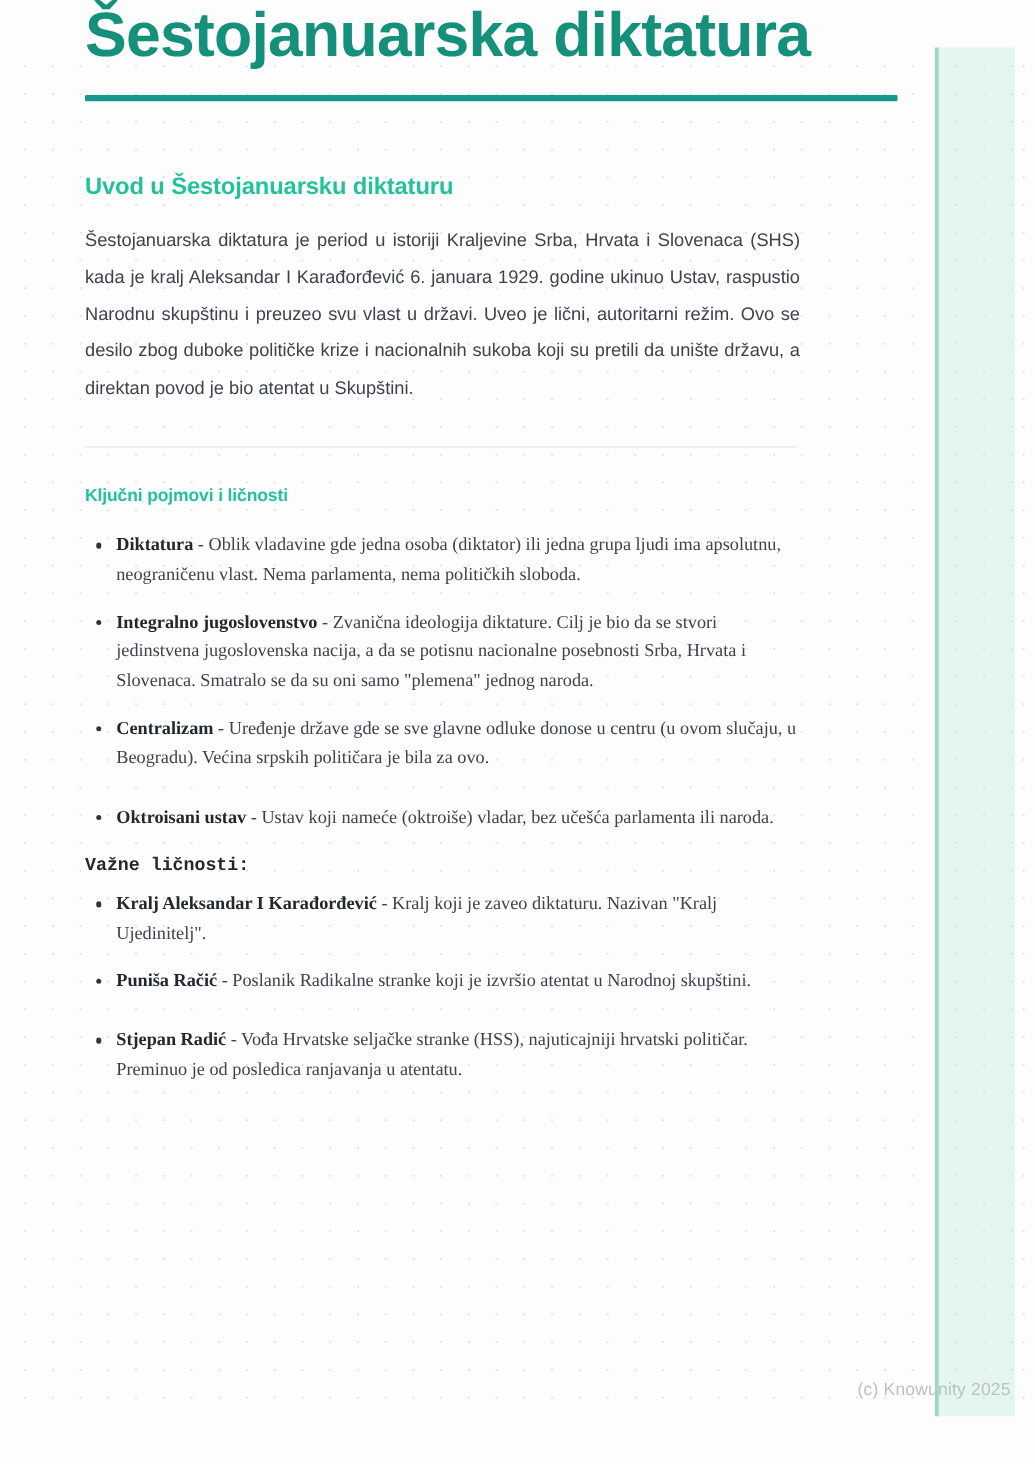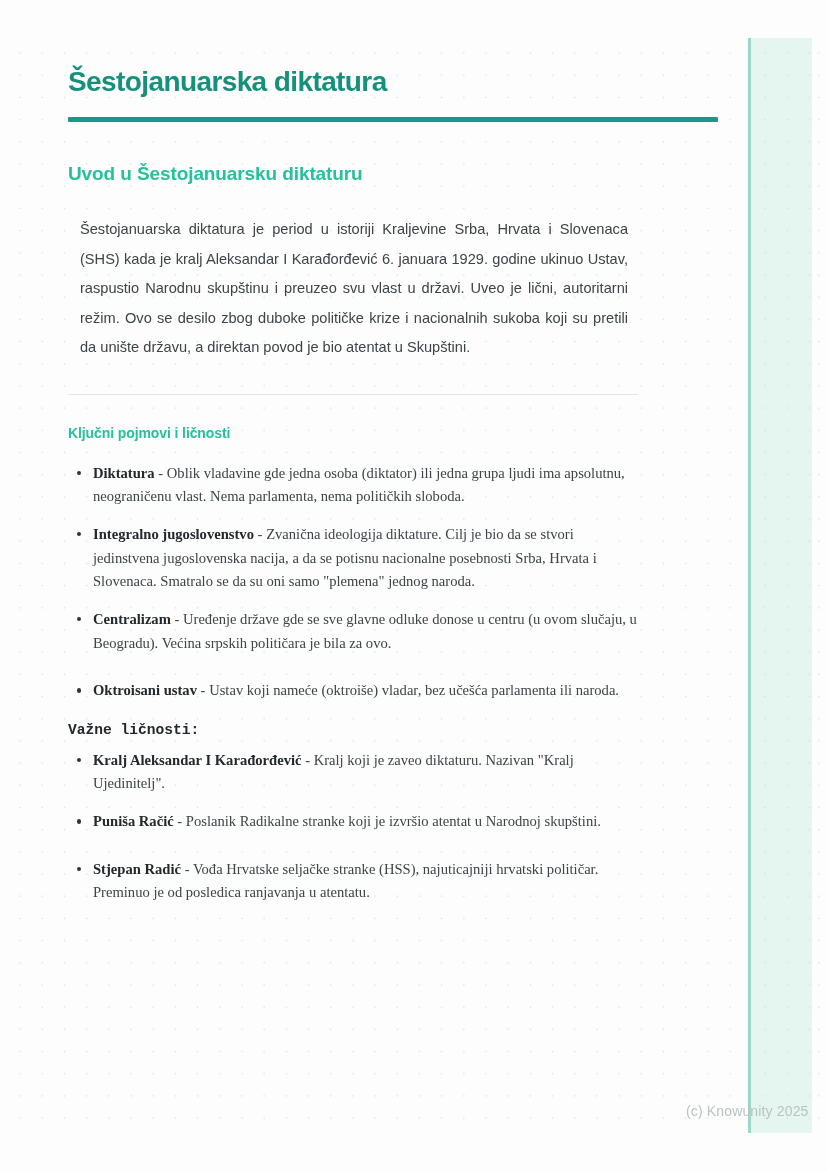--- a/index.html
+++ b/index.html
@@ -61,22 +61,21 @@
   
   #content {
     position: absolute;
     left: 68px;
     top: 0;
     width: 572px;
   }
 
   #doc-title {
     margin: 0;
-    padding-top: 66px;
-    font-size: 28px;
+    font-size: 50px;
     line-height: 1.12;
     font-weight: 700;
     letter-spacing: -0.6px;
     color: #15907b;
     white-space: nowrap;
   }
 
   #title-rule {
     margin-top: 20px;
     width: 650px;
@@ -91,30 +90,30 @@
 
   .section-heading {
     margin: 0;
     font-size: 19px;
     font-weight: 700;
     color: #24c29b;
     letter-spacing: -0.1px;
   }
 
   #intro-section .section-heading {
-    padding-top: 41px;
+    padding-top: 58px;
   }
 
   #terms-section .section-heading {
     padding-top: 30px;
     font-size: 14px;
   }
 
   .body-paragraph {
-    margin: 12px;
+    margin: 0;
     padding-top: 18px;
     font-size: 14.6px;
     line-height: 2.02;
     color: #3d4348;
     text-align: justify;
     text-justify: inter-word;
   }
 
   #section-divider {
     margin-top: 31px;

